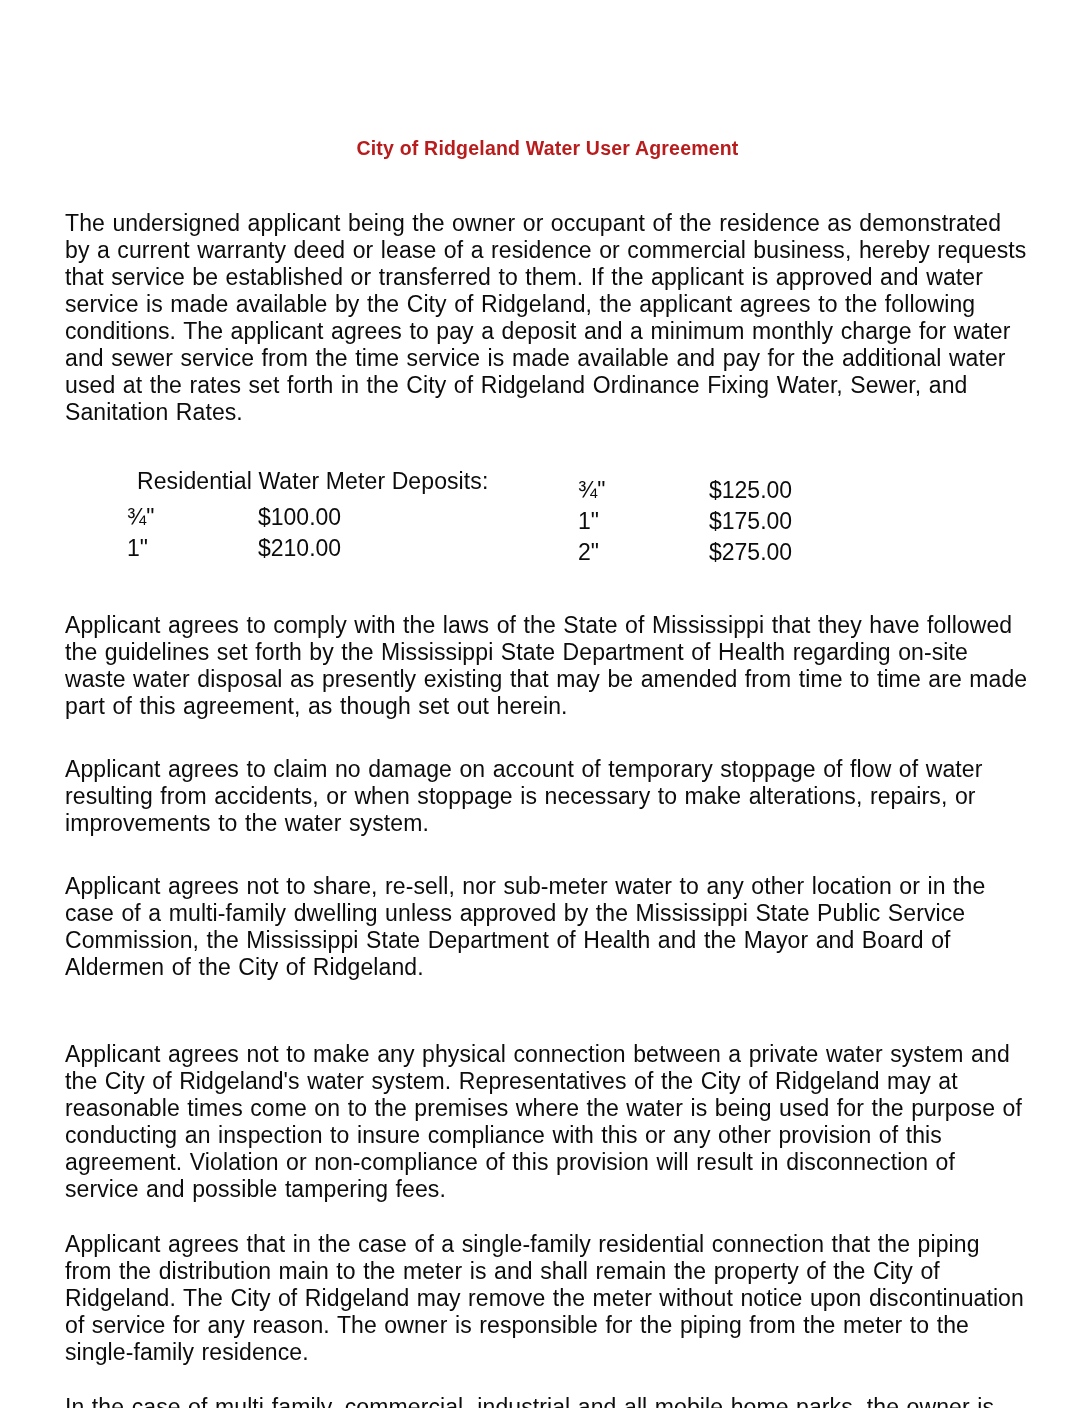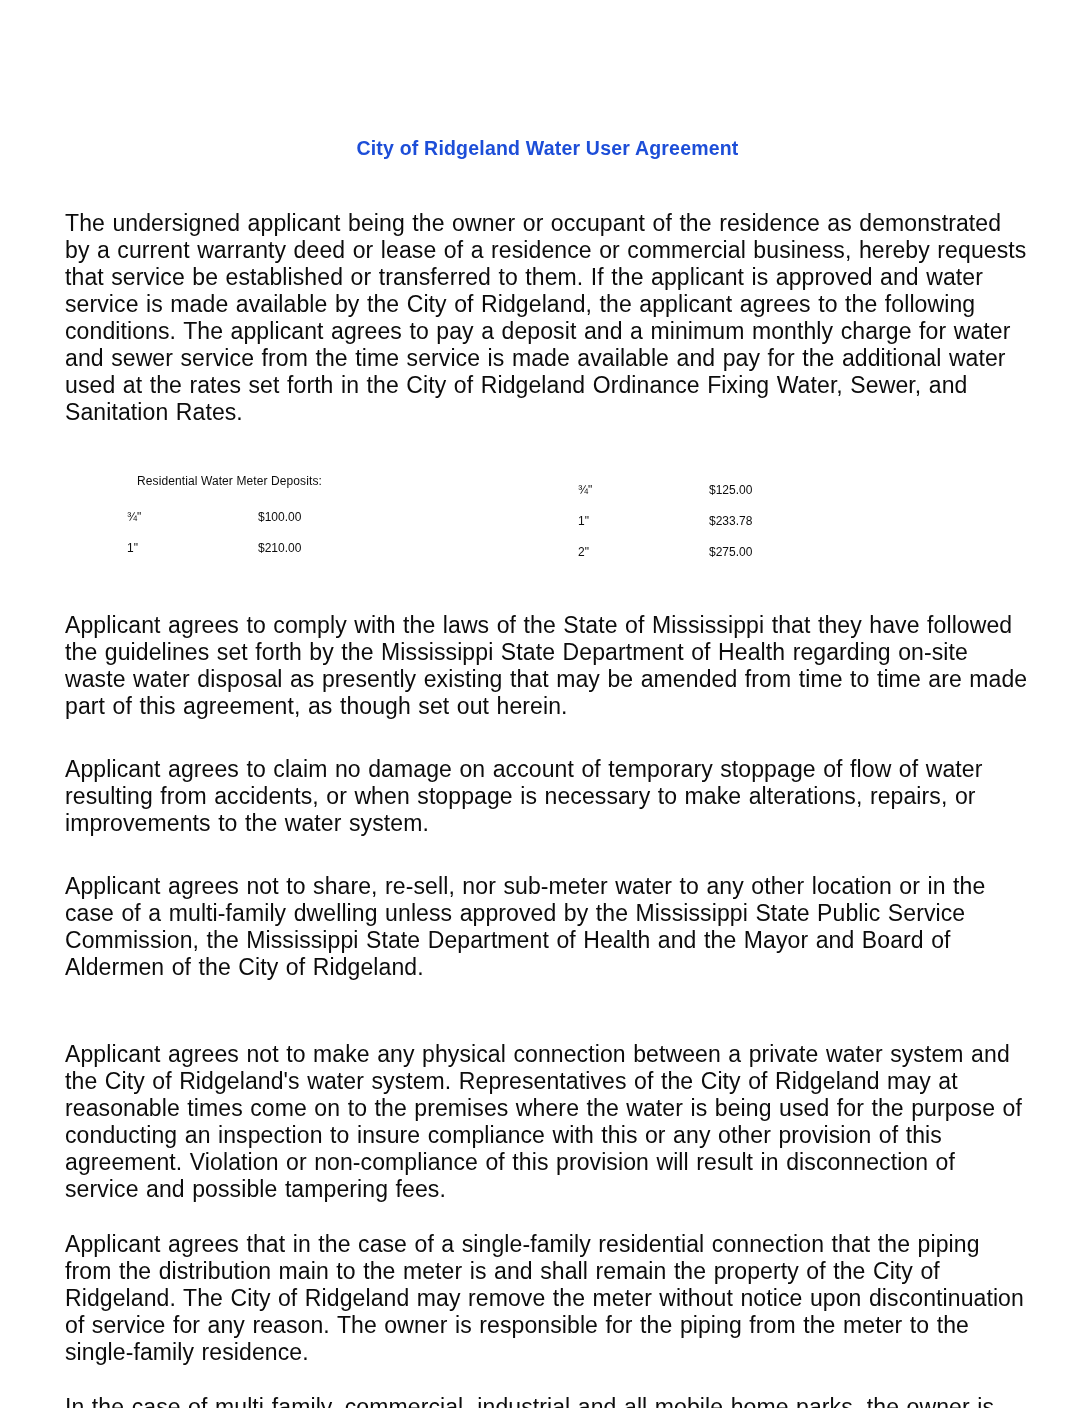--- a/index.html
+++ b/index.html
@@ -44,21 +44,21 @@
   }
   .ridge-band { display: block; }
 
   
   .doc-title {
     margin-top: 62px;
     text-align: center;
     font-size: 19.5px;
     font-weight: 700;
     letter-spacing: 0.2px;
-    color: #1d4ed8;
+    color: #b91c1c;
   }
 
   
   .para {
     font-size: 23px;
     line-height: 27px;
     letter-spacing: 0.1px;
     word-spacing: 1px;
     color: #0c0c0c;
   }
@@ -68,21 +68,21 @@
   .para.p-plumbing  { margin-top: 30px; }
   .para.p-share     { margin-top: 36px; }
   .para.p-connection{ margin-top: 60px; }
   .para.p-piping    { margin-top: 28px; }
   .para.p-multifam  { margin-top: 28px; }
 
   
   .deposits {
     margin-top: 42px;
     display: flex;
-    font-size: 12px;
+    font-size: 23px;
     color: #0c0c0c;
   }
   .dep-col { width: 451px; }
   .dep-col.commercial { width: auto; }
   .dep-col .dep-head {
     padding-left: 10px;
     line-height: 27px;
     letter-spacing: 0.1px;
   }
   .dep-col { margin-left: 62px; }
@@ -122,21 +122,21 @@
     </div>
 
     <div class="dep-col commercial">
       <div class="dep-rows">
         <div class="dep-row">
           <span class="dep-size">¾"</span>
           <span class="dep-amt">$125.00</span>
         </div>
         <div class="dep-row">
           <span class="dep-size">1"</span>
-          <span class="dep-amt">$233.78</span>
+          <span class="dep-amt">$175.00</span>
         </div>
         <div class="dep-row">
           <span class="dep-size">2"</span>
           <span class="dep-amt">$275.00</span>
         </div>
       </div>
     </div>
 
   </section>
 

